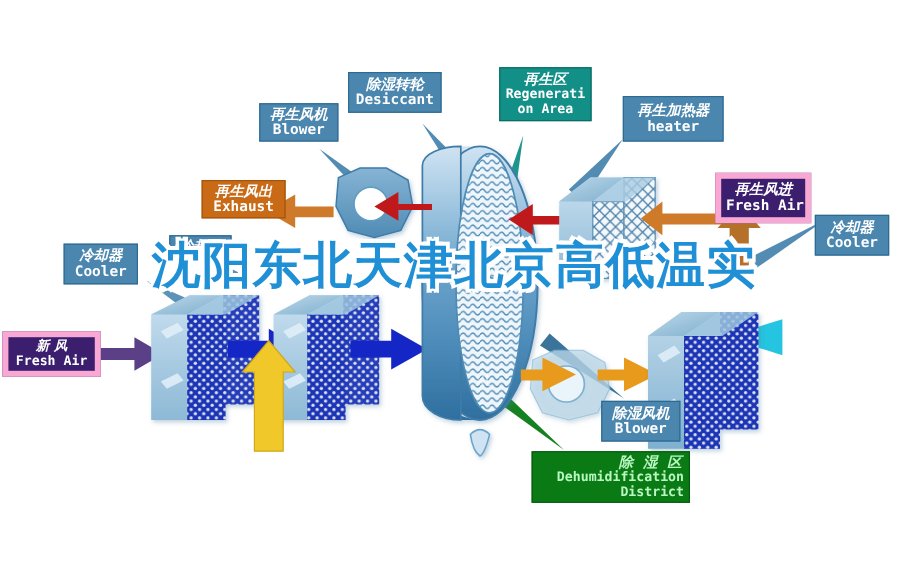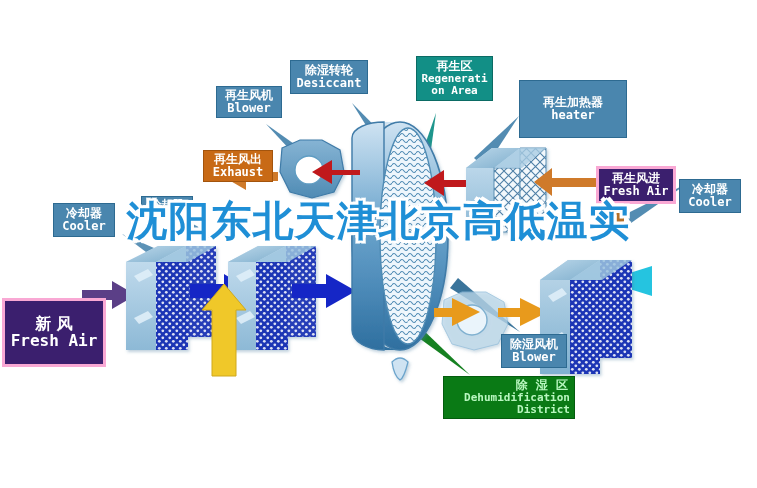--- a/index.html
+++ b/index.html
@@ -28,20 +28,21 @@
     box-sizing: border-box;
     text-align: center;
     line-height: 1.08;
     white-space: nowrap;
     letter-spacing: 0px;
   }
   .lbl .cn {
     display: block;
     font-family: "DejaVu Sans", sans-serif;
     font-weight: 700;
+    font-style: italic;
   }
   .lbl .en {
     display: block;
     font-family: "DejaVu Sans Mono", monospace;
     font-weight: 700;
   }
 
   
   .blue {
     background: #4a86ae;
@@ -57,23 +58,22 @@
   
   .green {
     background: #0a7a15;
     border: 1px solid #045c0e;
     color: #b9f7c0;
     text-align: right;
   }
   
   .purple {
     background: #3b1f6e;
-    border: 3px solid #f9a8d4;
+    border: 5px solid #f9a8d4;
     color: #ffffff;
-    margin-top: 22px;
   }
   
   .orange {
     background: #c86a16;
     border: 1px solid #a3540d;
     color: #ffffff;
   }
   
   .cyan {
     background: #25c4e0;
@@ -297,50 +297,50 @@
     <span class="cn">再生风机</span>
     <span class="en">Blower</span>
   </div>
 
   <div class="lbl teal" style="left:416px; top:56px; width:77px; padding:3px 3px; font-size:11px;">
     <span class="cn" style="font-size:12px;">再生区</span>
     <span class="en">Regenerati</span>
     <span class="en">on Area</span>
   </div>
 
-  <div class="lbl blue" style="left:519px; top:80px; width:108px; padding:15px 4px; font-size:12px;">
+  <div class="lbl blue" style="left:519px; top:80px; width:84px; padding:5px 4px; font-size:12px;">
     <span class="cn">再生加热器</span>
     <span class="en">heater</span>
   </div>
 
   <div class="lbl purple" style="left:596px; top:144px; width:80px; padding:3px 4px; font-size:12px;">
     <span class="cn">再生风进</span>
     <span class="en">Fresh Air</span>
   </div>
 
   <div class="lbl blue" style="left:679px; top:179px; width:62px; padding:3px 4px; font-size:12px;">
     <span class="cn">冷却器</span>
     <span class="en">Cooler</span>
   </div>
 
-  <div class="lbl orange" style="left:168px; top:150px; width:70px; padding:2px 4px; font-size:12px;margin-left:35px;">
+  <div class="lbl orange" style="left:168px; top:150px; width:70px; padding:2px 4px; font-size:12px;">
     <span class="cn">再生风出</span>
     <span class="en">Exhaust</span>
   </div>
 
   <div class="lbl blue" style="left:141px; top:196px; width:52px; padding:2px 3px; font-size:11px;">
     <span class="cn">冷却器</span>
   </div>
 
   <div class="lbl blue" style="left:53px; top:203px; width:62px; padding:3px 4px; font-size:12px;">
     <span class="cn">冷却器</span>
     <span class="en">Cooler</span>
   </div>
 
-  <div class="lbl purple" style="left:2px; top:276px; width:104px; padding:14px 4px; font-size:16px;">
+  <div class="lbl purple" style="left:2px; top:276px; width:82px; padding:2px 4px; font-size:11px;">
     <span class="cn">新    风</span>
     <span class="en">Fresh Air</span>
   </div>
 
 
   <div class="lbl blue" style="left:501px; top:334px; width:66px; padding:3px 4px; font-size:12px;">
     <span class="cn">除湿风机</span>
     <span class="en">Blower</span>
   </div>
 

